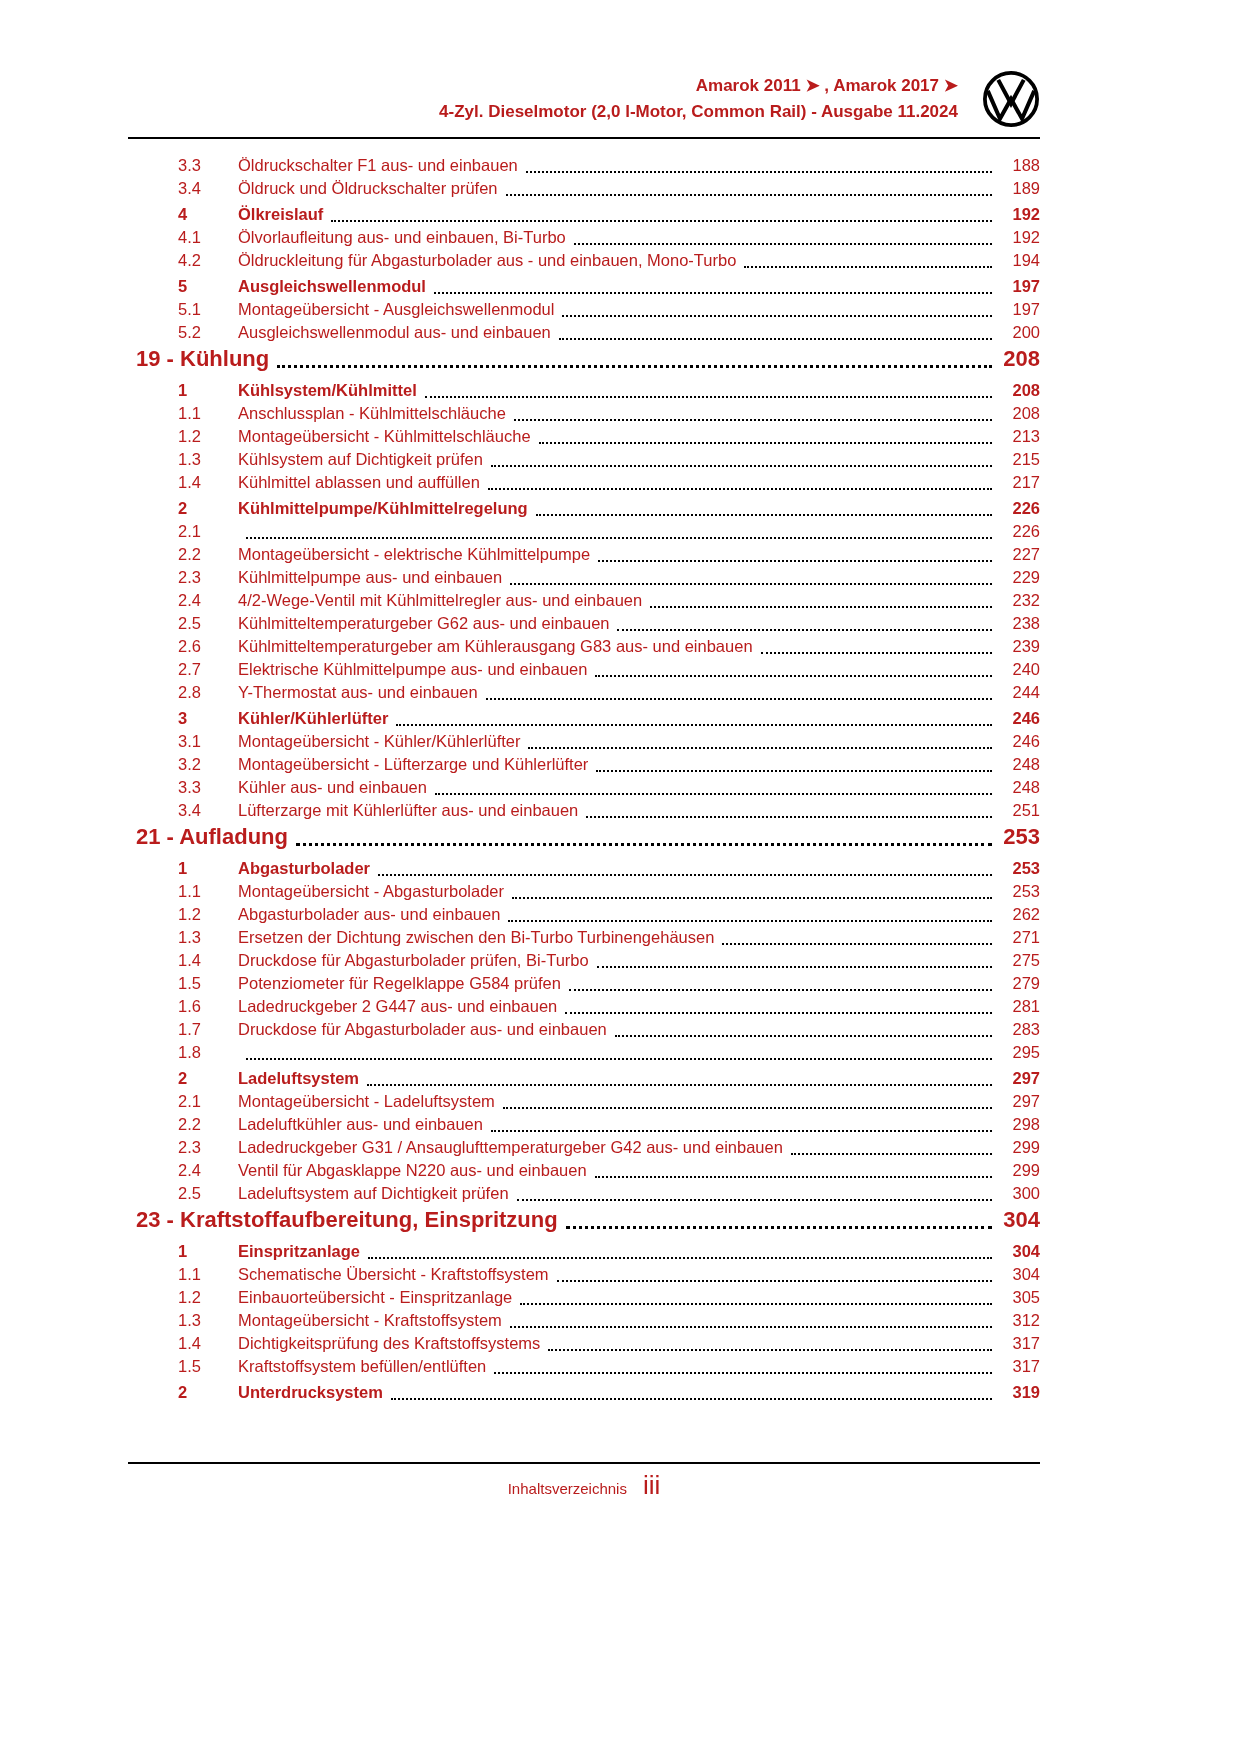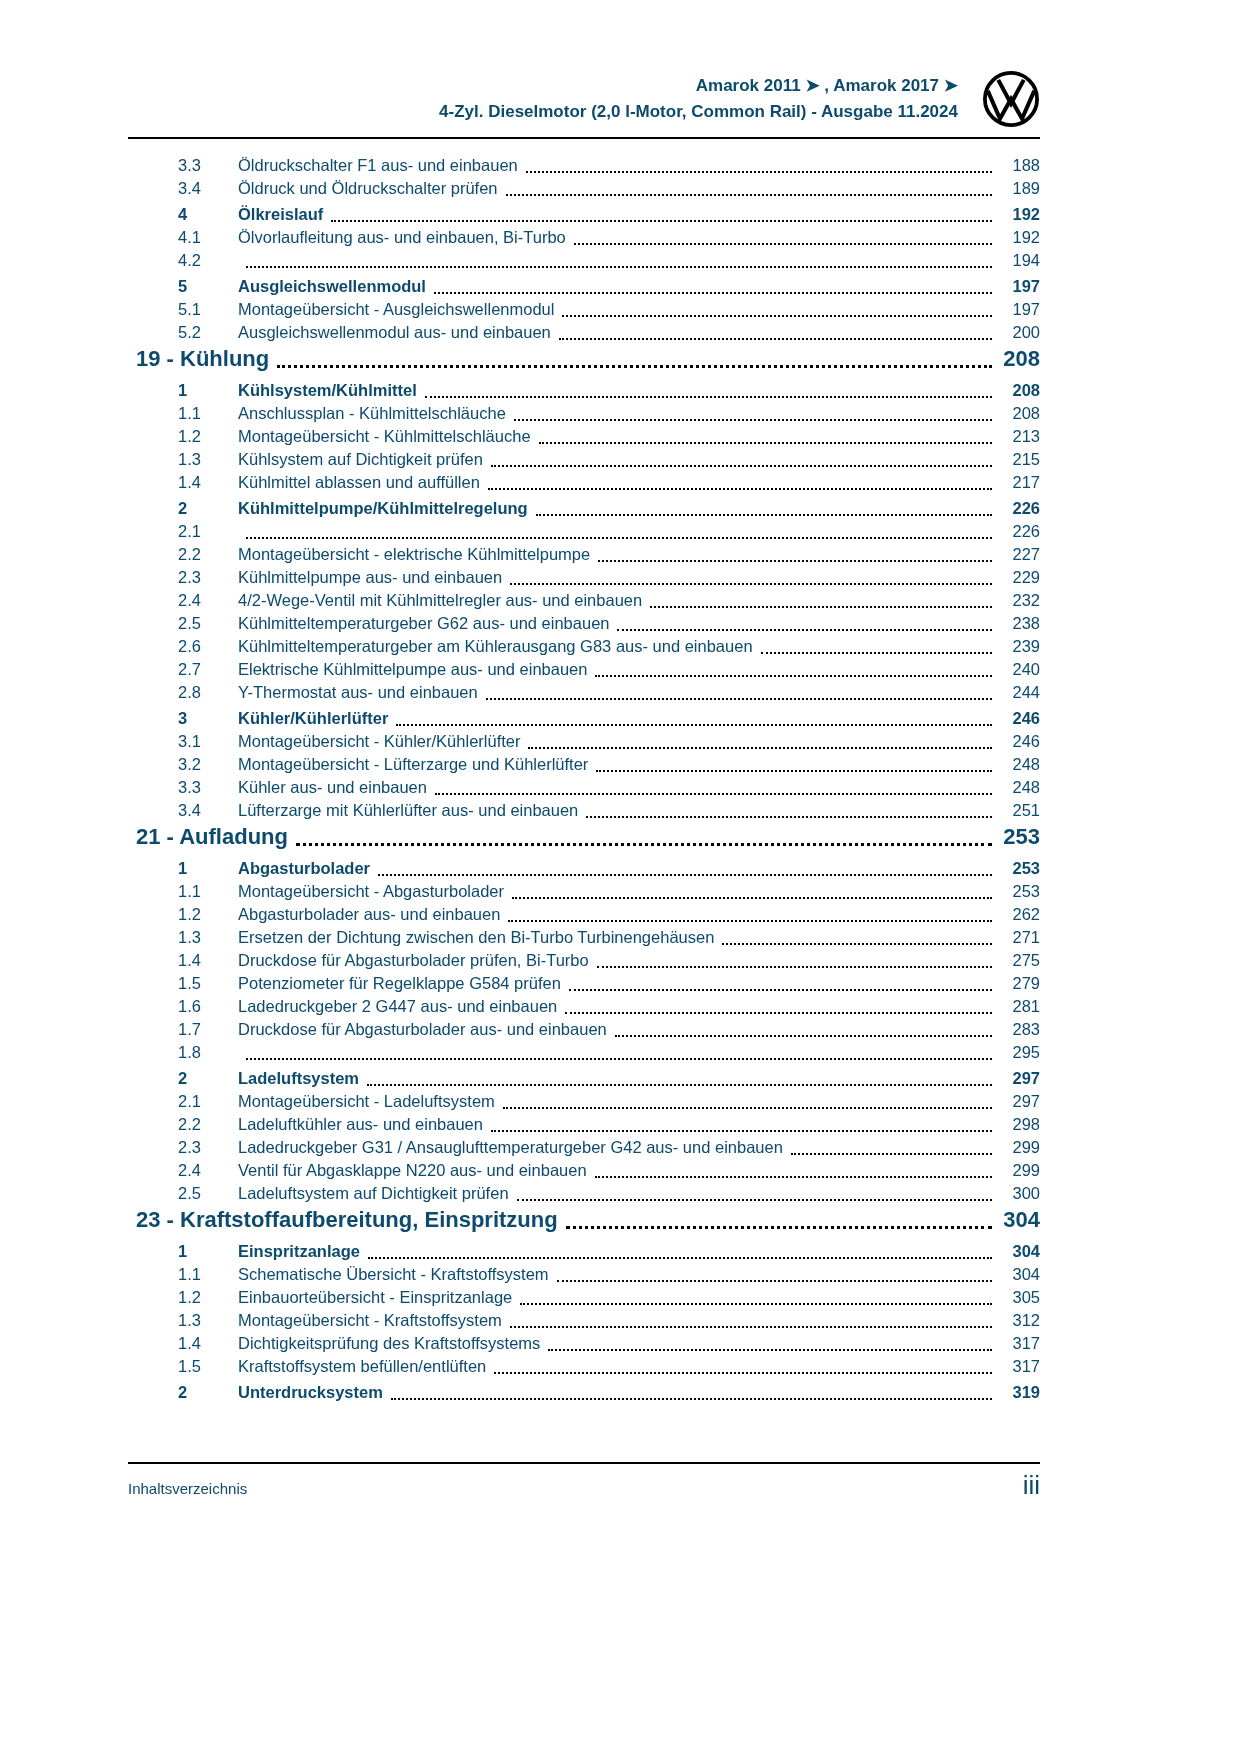--- a/index.html
+++ b/index.html
@@ -5,21 +5,21 @@
   html, body {
     margin: 0;
     padding: 0;
     background: #ffffff;
   }
   .page {
     position: relative;
     width: 1240px;
     height: 1753px;
     background: #ffffff;
-    color: #0c4a6e;
+    color: #b91c1c;
     font-family: "Liberation Sans", sans-serif;
     overflow: hidden;
   }
   .header {
     position: absolute;
     left: 128px;
     width: 912px;
     top: 70px;
     display: flex;
     justify-content: flex-end;
@@ -87,21 +87,21 @@
     width: 912px;
     top: 1462px;
     border-top: 2px solid #000;
   }
   .footer {
     position: absolute;
     left: 128px;
     width: 912px;
     top: 1470px;
     display: flex;
-    justify-content: space-between;
+    justify-content: center;
     align-items: baseline;
     gap: 16px;
   }
   .footer-label { font-size: 15px; }
   .footer-page { font-size: 26px; }
 </style>
 </head>
 <body>
 
 <div class="page">
@@ -140,20 +140,21 @@
         <span class="page-num">192</span>
       </div>
       <div class="row entry">
         <span class="num">4.1</span>
         <span class="title">Ölvorlaufleitung aus- und einbauen, Bi-Turbo</span>
         <span class="dots"></span>
         <span class="page-num">192</span>
       </div>
       <div class="row entry">
         <span class="num">4.2</span>
+        <span class="title">Öldruckleitung für Abgasturbolader aus - und einbauen, Mono-Turbo</span>
         <span class="dots"></span>
         <span class="page-num">194</span>
       </div>
       <div class="row entry bold">
         <span class="num">5</span>
         <span class="title">Ausgleichswellenmodul</span>
         <span class="dots"></span>
         <span class="page-num">197</span>
       </div>
       <div class="row entry">

